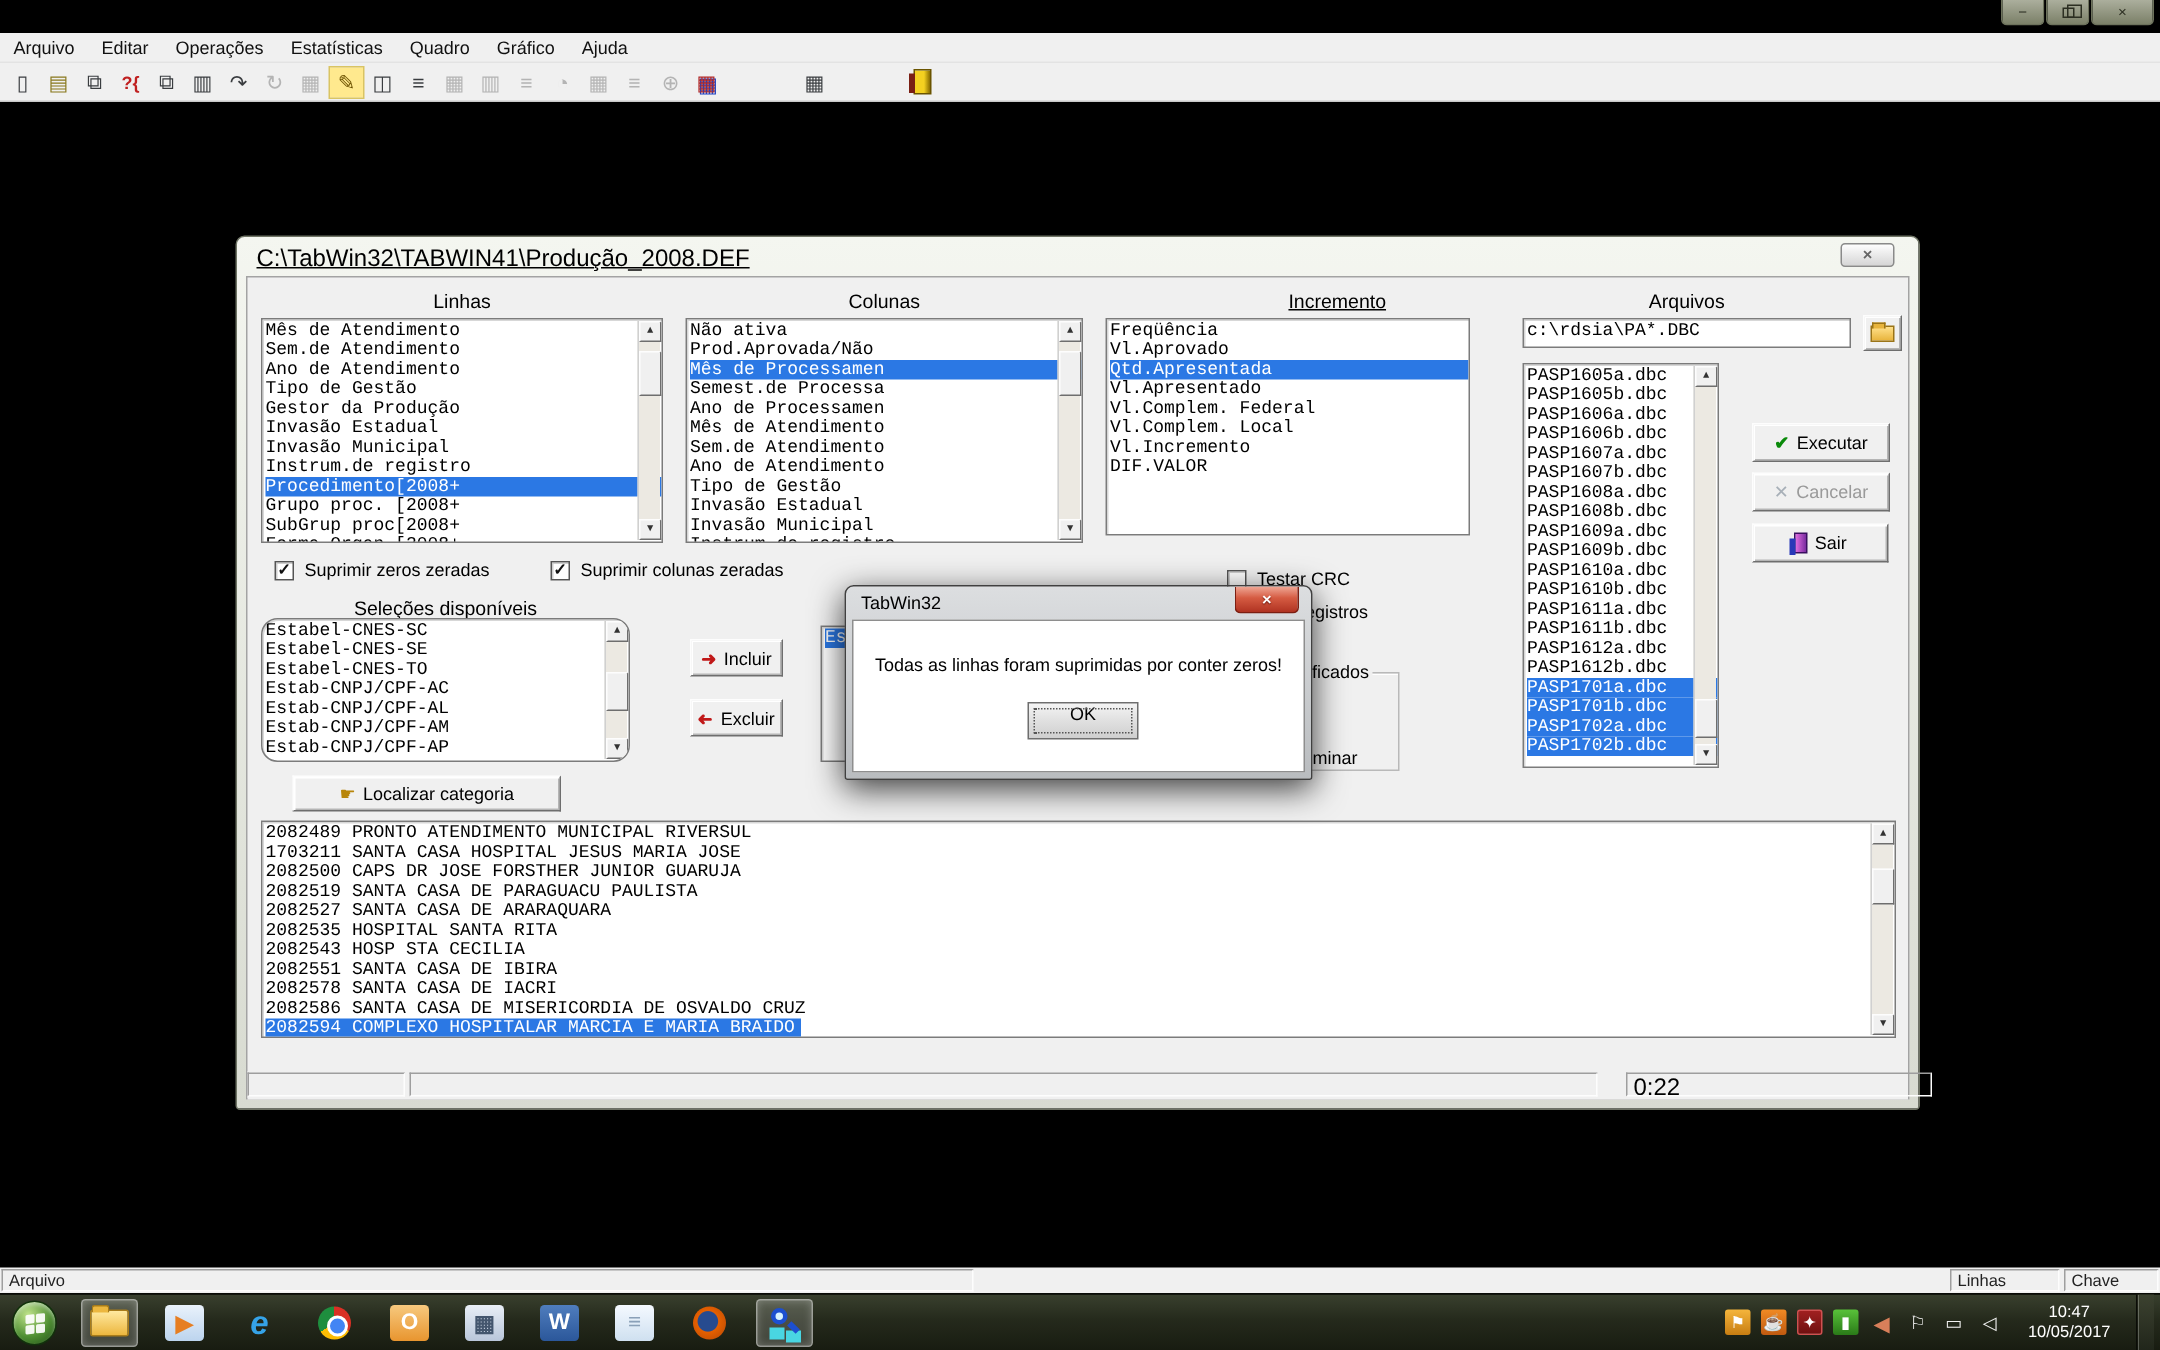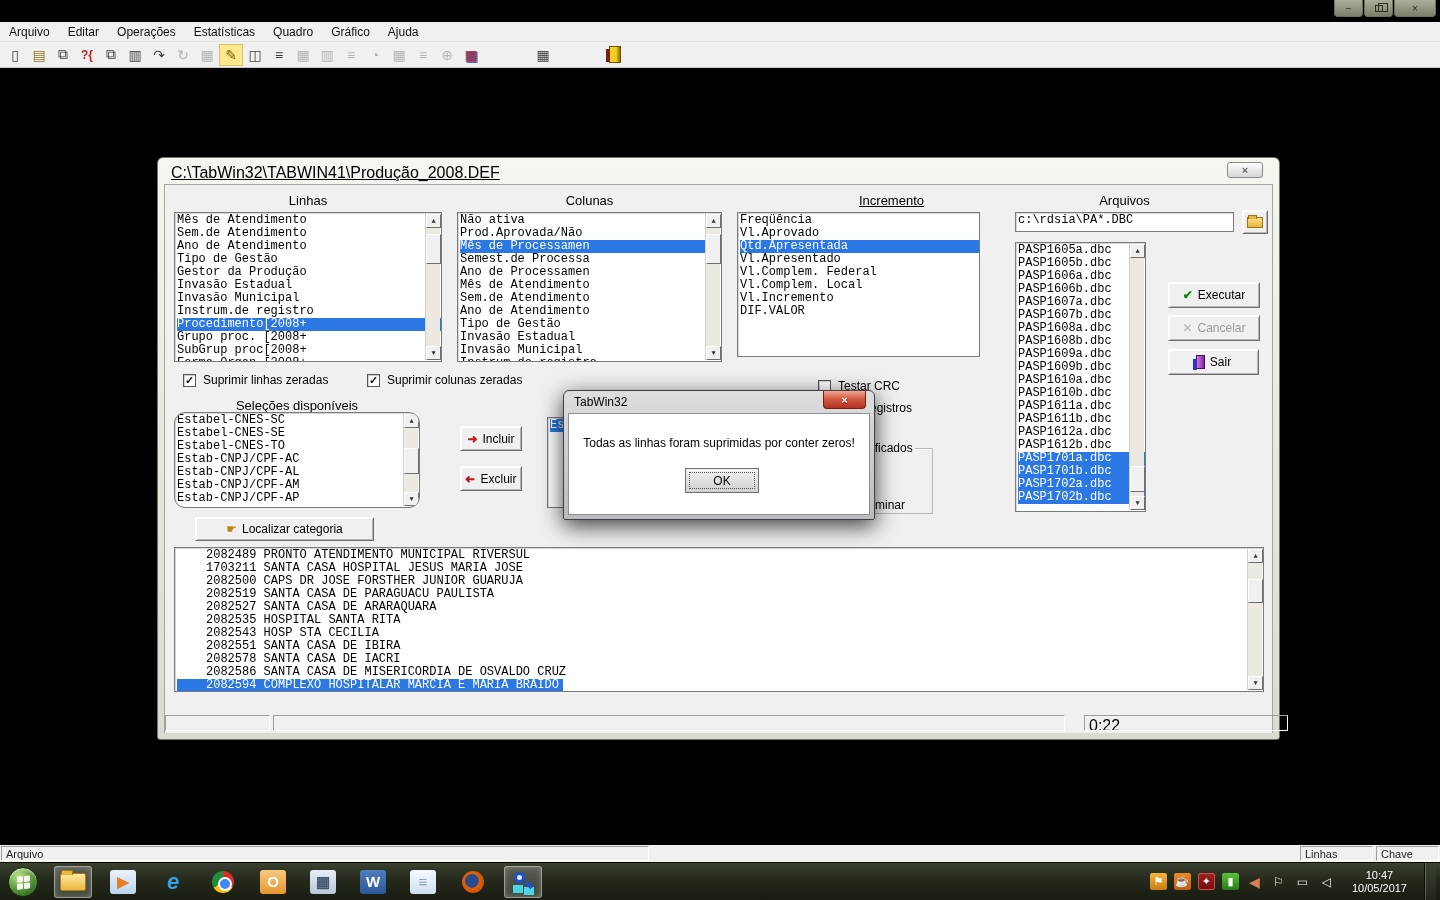--- a/index.html
+++ b/index.html
@@ -49,21 +49,21 @@
 
   
   .raised{background:#f0f0f0;border:1px solid;border-color:#fdfdfd #6e6e6e #6e6e6e #fdfdfd;box-shadow:inset 1px 1px 0 #fff, inset -1px -1px 0 #b5b5b5;}
   .btn{display:flex;align-items:center;justify-content:center;gap:5px;font-size:12px;color:#000;}
   .btn.disabled{color:#9a9a9a;}
   .listbox{background:#fff;border:1px solid #7b7b7b;box-shadow:inset 1px 1px 0 #d7d7d7;
     overflow:hidden;font-family:"Liberation Mono","DejaVu Sans Mono",monospace;
     font-size:12px;line-height:13px;color:#000;padding:1px 0 0 2px;position:absolute;}
   .lb-item{white-space:pre;height:13px;overflow:hidden;}
   .lb-item.sel{background:#2b78e4;color:#fff;}
-  .cat-list .lb-item{display:table;padding-right:4px;padding-left:29px;}
+  .cat-list .lb-item{display:table;padding-right:4px;}
   .label{position:absolute;font-size:13px;color:#000;text-align:center;}
   .vsb{position:absolute;width:15px;background:#ece9e2;border-left:1px solid #d0d0d0;top:1px;bottom:1px;right:1px;}
   .sb-arrow{position:absolute;left:0;width:15px;height:14px;background:#f0f0f0;border:1px solid;border-color:#fdfdfd #6e6e6e #6e6e6e #fdfdfd;
     font-size:7px;color:#333;display:flex;align-items:center;justify-content:center;}
   .sb-thumb{position:absolute;left:0;width:15px;background:#f0f0f0;border:1px solid;border-color:#fdfdfd #6e6e6e #6e6e6e #fdfdfd;}
   .checkbox{width:13px;height:13px;background:#fff;border:1px solid #555;box-shadow:inset 1px 1px 0 #cfcfcf;
     font-size:11px;line-height:11px;text-align:center;color:#111;font-weight:bold;}
   .cb-row{position:absolute;display:flex;align-items:center;gap:7px;font-size:12px;color:#000;}
 
   
@@ -94,21 +94,21 @@
   .modal-title{position:absolute;left:10px;top:4px;font-size:12px;color:#000;}
   .modal-close{position:absolute;right:8px;top:0;width:43px;height:18px;
     background:linear-gradient(180deg,#f0a896,#d55b42 45%,#b03322);
     border:1px solid #7c1f12;border-top:none;border-radius:0 0 4px 4px;
     color:#fff;font-weight:bold;font-size:11px;display:flex;align-items:center;justify-content:center;
     text-shadow:0 1px 1px #641208;}
   .modal-body{position:absolute;left:4px;top:22px;width:302px;height:102px;background:#fff;border:1px solid #8e8e8e;}
   .modal-msg{position:absolute;left:0;width:100%;top:22px;text-align:center;font-size:12px;color:#000;}
   .ok-btn{position:absolute;left:116px;top:54px;width:74px;height:25px;
     background:linear-gradient(#f4f4f4,#e2e2e2 45%,#cfcfcf);border:1px solid #6e6e6e;
-    display:flex;align-items:center;justify-content:center;font-size:12px;color:#000;}
+    display:flex;justify-content:center;font-size:12px;color:#000;}
   .ok-btn:after{content:"";position:absolute;left:3px;top:3px;right:3px;bottom:3px;border:1px dotted #555;}
 
   
   .taskbar{left:0;top:862px;width:1440px;height:38px;
     background:linear-gradient(180deg,#39402e,#252a1c 45%,#181c11);
     border-top:1px solid #0a0c07;display:flex;align-items:center;z-index:60;}
   .orb{width:30px;height:30px;border-radius:50%;margin:0 10px 0 8px;position:relative;flex:0 0 auto;
     background:radial-gradient(circle at 35% 30%,#bfe38a,#4f8f33 55%,#1d4a14);
     border:1px solid #12300c;box-shadow:inset 0 2px 3px rgba(255,255,255,.5);}
   .orb .flag{position:absolute;left:8px;top:8px;width:14px;height:13px;display:grid;grid-template-columns:6px 6px;grid-gap:1px;transform:skewY(-6deg);}
@@ -314,21 +314,21 @@
         <span style="color:#a8b0b8;">✕</span>
         <span>Cancelar</span>
       </div>
       <div class="raised btn" style="position:absolute;left:1003px;top:164px;width:91px;height:26px;">
         <span class="door-sair"></span>
         <span>Sair</span>
       </div>
 
       <div class="cb-row" style="left:18px;top:188px;">
         <span class="checkbox">✓</span>
-        <span>Suprimir linhas zeradas</span>
+        <span>Suprimir zeros zeradas</span>
       </div>
       <div class="cb-row" style="left:202px;top:188px;">
         <span class="checkbox">✓</span>
         <span>Suprimir colunas zeradas</span>
       </div>
       <div class="cb-row" style="left:653px;top:194px;">
         <span class="checkbox"></span>
         <span>Testar CRC</span>
       </div>
 

